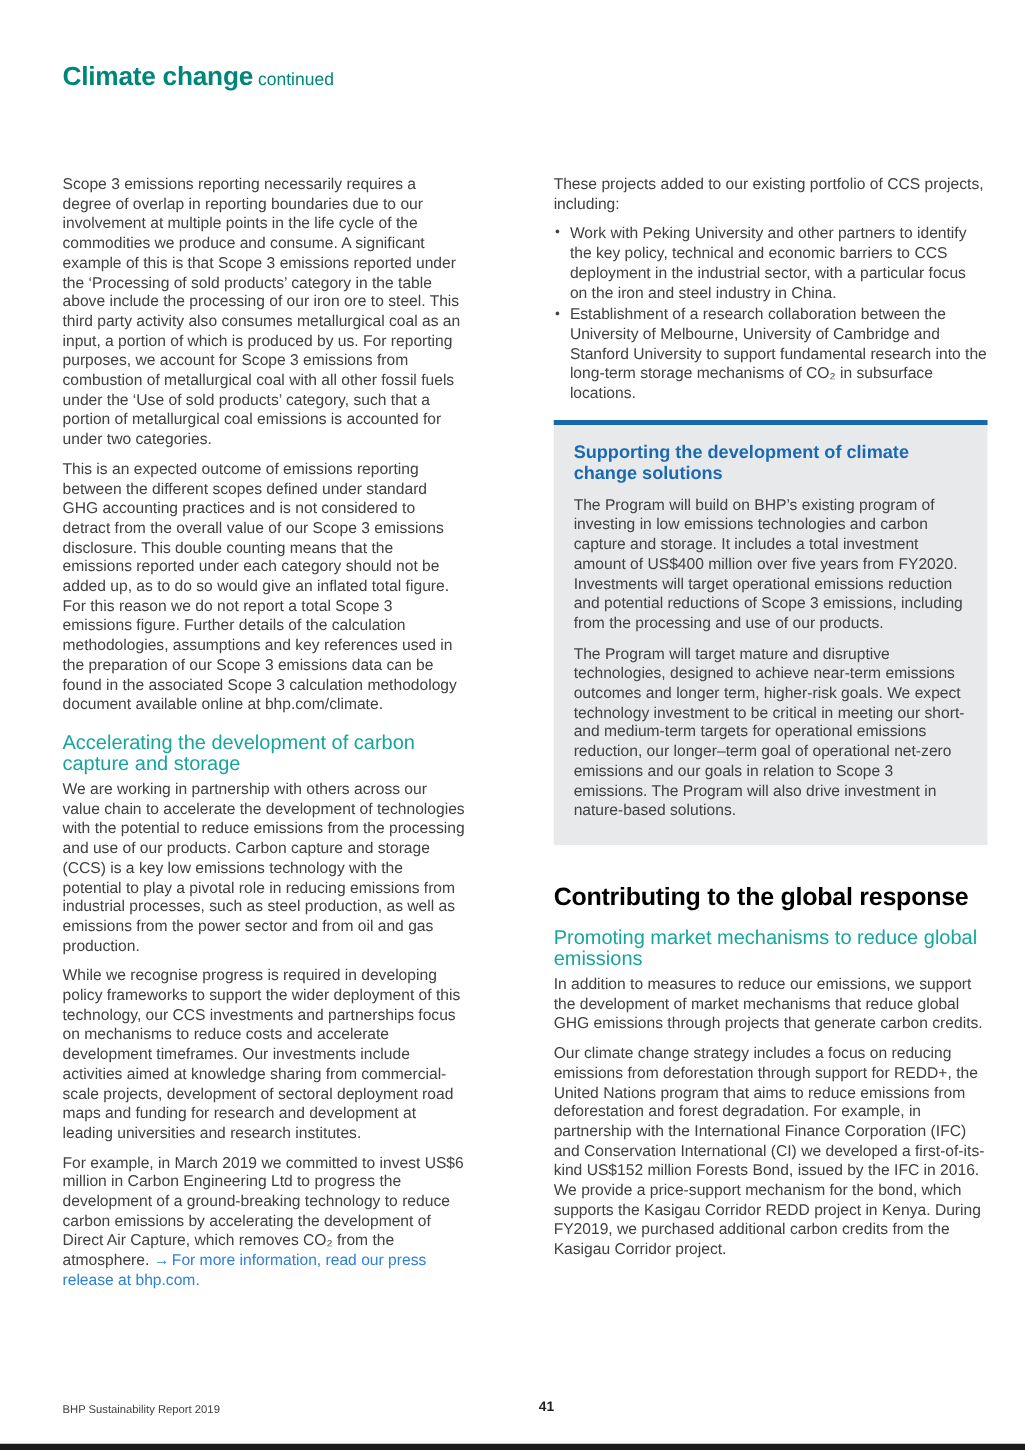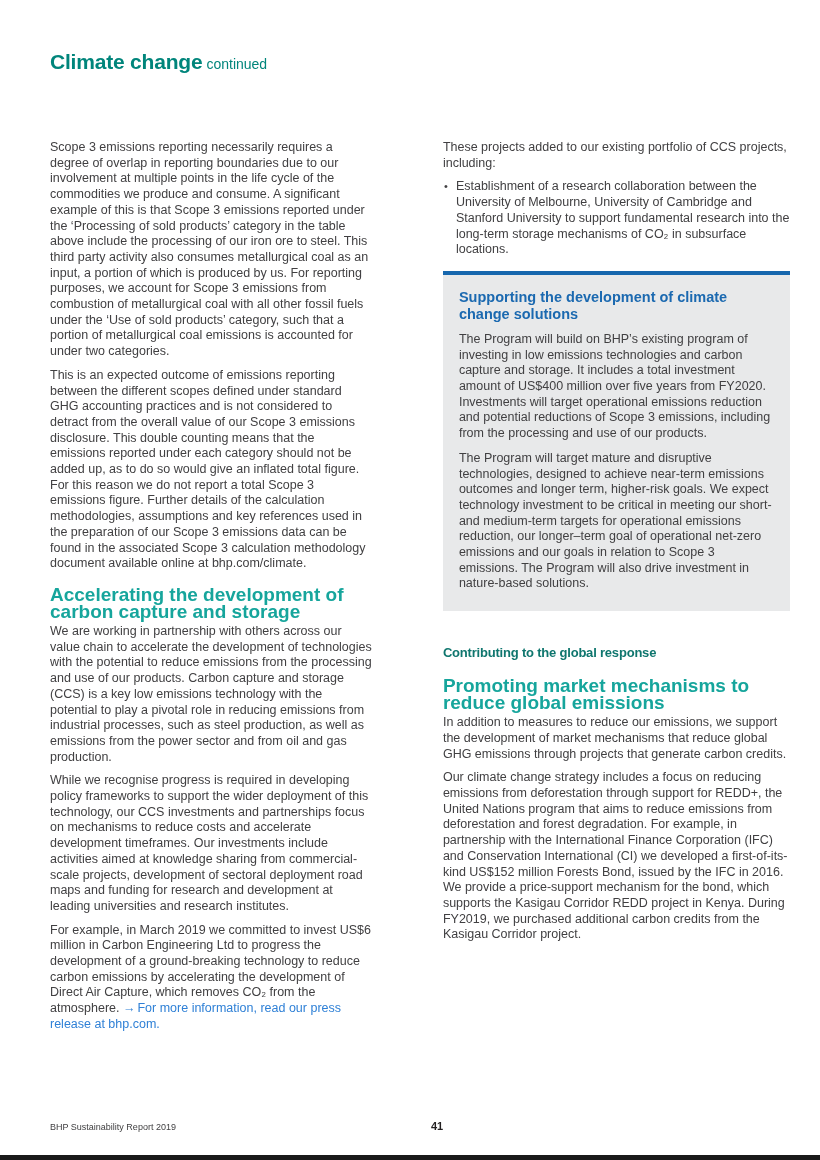--- a/index.html
+++ b/index.html
@@ -9,22 +9,22 @@
   .doc-header{position:absolute;top:50px;left:50px;}
   .doc-title{font-size:21px;font-weight:bold;color:#00857B;letter-spacing:-0.2px;}
   .doc-title-cont{font-size:14px;font-weight:normal;color:#00857B;margin-left:4px;}
 
   .columns{position:absolute;top:140px;left:50px;width:740px;display:flex;}
   .col{color:#414042;font-size:12.5px;line-height:15.7px;}
   .col-left{width:345px;margin-right:23px;}
   .col-right{width:372px;padding-left:48px;}
 
   .col p{margin:0 0 8px 0;}
-  .h-teal{color:#16A59C;font-weight:bold;font-size:19px;line-height:17px;margin:14px 0 4px 0;}
-  .h-teal-lg{color:#0f766e;font-weight:bold;font-size:13px;line-height:20px;margin:18px 0 5px 0;letter-spacing:-0.2px;}
+  .h-teal{color:#16A59C;font-weight:normal;font-size:16px;line-height:17px;margin:14px 0 4px 0;}
+  .h-teal-lg{color:#000000;font-weight:bold;font-size:20px;line-height:20px;margin:18px 0 5px 0;letter-spacing:-0.2px;}
 
   .link{color:#2F80D6;cursor:pointer;text-decoration:none;}
   .link-arrow{color:#2F80D6;font-weight:bold;margin-right:2px;}
 
   ul.bullets{list-style:none;margin:0 0 8px 0;padding:0;}
   ul.bullets li{position:relative;padding-left:13px;margin:0 0 2px 0;}
   ul.bullets li::before{content:"•";position:absolute;left:1px;top:0;color:#414042;font-size:11px;}
 
   .info-box{background:#E8E9EA;border-top:4px solid #1667AE;margin:13px 0 32px 0;padding:14px 16px 10px 16px;}
   .info-box .box-heading{color:#1B69B0;font-weight:bold;font-size:14.5px;line-height:17px;margin:0 0 9px 0;}
@@ -52,20 +52,21 @@
       <p>This is an expected outcome of emissions reporting between the different scopes defined under standard GHG accounting practices and is not considered to detract from the overall value of our Scope 3 emissions disclosure. This double counting means that the emissions reported under each category should not be added up, as to do so would give an inflated total figure. For this reason we do not report a total Scope 3 emissions figure. Further details of the calculation methodologies, assumptions and key references used in the preparation of our Scope 3 emissions data can be found in the associated Scope 3 calculation methodology document available online at bhp.com/climate.</p>
       <div class="h-teal">Accelerating the development of carbon capture and storage</div>
       <p>We are working in partnership with others across our value chain to accelerate the development of technologies with the potential to reduce emissions from the processing and use of our products. Carbon capture and storage (CCS) is a key low emissions technology with the potential to play a pivotal role in reducing emissions from industrial processes, such as steel production, as well as emissions from the power sector and from oil and gas production.</p>
       <p>While we recognise progress is required in developing policy frameworks to support the wider deployment of this technology, our CCS investments and partnerships focus on mechanisms to reduce costs and accelerate development timeframes. Our investments include activities aimed at knowledge sharing from commercial-scale projects, development of sectoral deployment road maps and funding for research and development at leading universities and research institutes.</p>
       <p><span>For example, in March 2019 we committed to invest US$6 million in Carbon Engineering Ltd to progress the development of a ground-breaking technology to reduce carbon emissions by accelerating the development of Direct Air Capture, which removes CO₂ from the atmosphere. </span><span class="link-arrow">→</span><span class="link">For more information, read our press release at bhp.com.</span></p>
     </div>
 
     <div class="col col-right">
       <p>These projects added to our existing portfolio of CCS projects, including:</p>
       <ul class="bullets">
+        <li>Work with Peking University and other partners to identify the key policy, technical and economic barriers to CCS deployment in the industrial sector, with a particular focus on the iron and steel industry in China.</li>
         <li>Establishment of a research collaboration between the University of Melbourne, University of Cambridge and Stanford University to support fundamental research into the long-term storage mechanisms of CO₂ in subsurface locations.</li>
       </ul>
 
       <div class="info-box">
         <div class="box-heading">Supporting the development of climate change solutions</div>
         <p>The Program will build on BHP’s existing program of investing in low emissions technologies and carbon capture and storage. It includes a total investment amount of US$400 million over five years from FY2020. Investments will target operational emissions reduction and potential reductions of Scope 3 emissions, including from the processing and use of our products.</p>
         <p>The Program will target mature and disruptive technologies, designed to achieve near-term emissions outcomes and longer term, higher-risk goals. We expect technology investment to be critical in meeting our short- and medium-term targets for operational emissions reduction, our longer–term goal of operational net-zero emissions and our goals in relation to Scope 3 emissions. The Program will also drive investment in nature-based solutions.</p>
       </div>
 
       <div class="h-teal-lg">Contributing to the global response</div>

